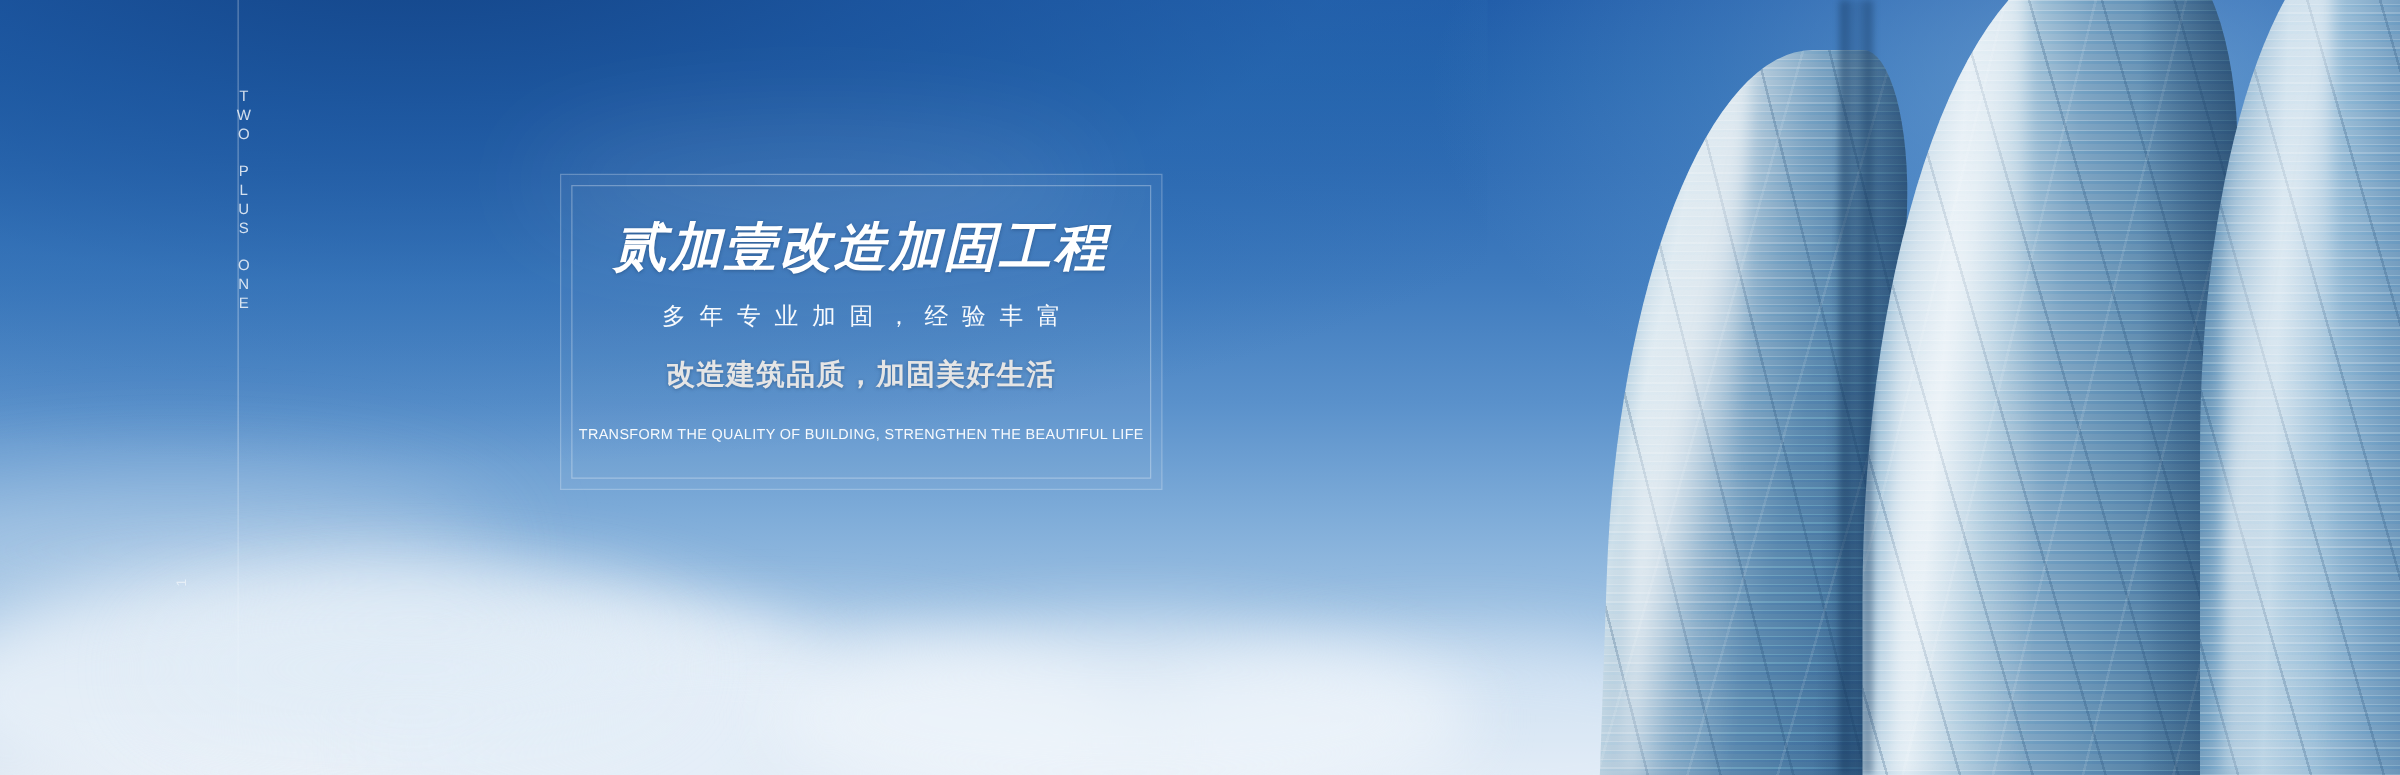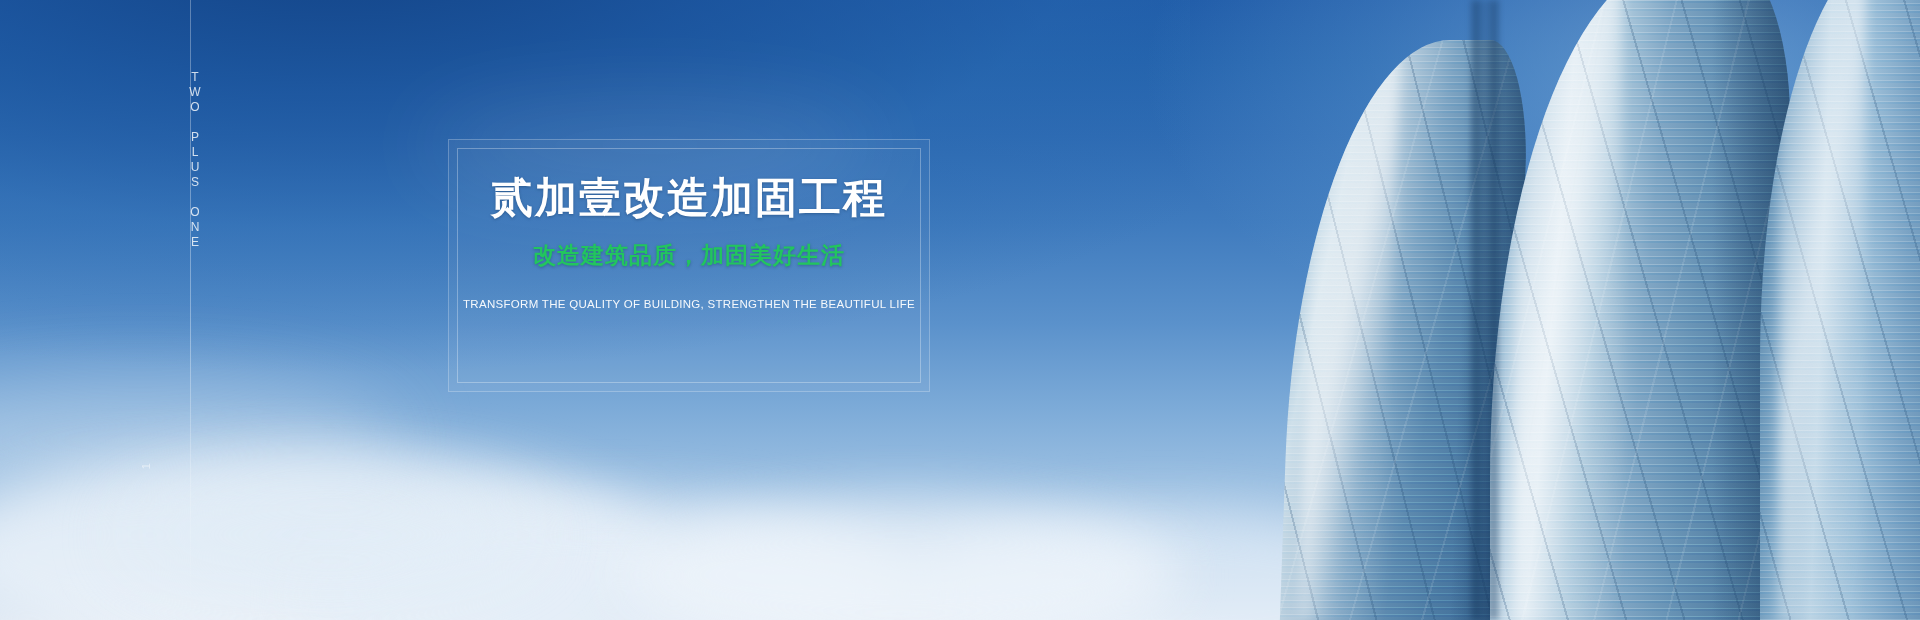--- a/index.html
+++ b/index.html
@@ -240,35 +240,36 @@
     color:#fff;
   }
 
   .t-main{
     font-size:42px;
     font-weight:bold;
     letter-spacing:2px;
     line-height:1.15;
     color:#fff;
     text-shadow:0 1px 3px rgba(12,40,75,.35);
+    font-style:italic;
   }
   .t-sub{
     margin-top:18px;
     font-size:19px;
     font-weight:normal;
     letter-spacing:11px;
     padding-left:11px;
     color:rgba(255,255,255,.96);
   }
   .t-slogan{
     margin-top:18px;
     font-size:23px;
     font-weight:bold;
     letter-spacing:1px;
-    color:#22c55e;
+    color:#e5e5e5;
     text-shadow:0 1px 3px rgba(12,40,75,.35);
   }
   .t-en{
     margin-top:27px;
     font-size:11.5px;
     letter-spacing:.3px;
     color:rgba(255,255,255,.94);
     white-space:nowrap;
   }
 </style>
@@ -318,18 +319,19 @@
   </div>
 
   <div class="vline"></div>
   <div class="vlabel">TWO PLUS ONE</div>
   <div class="vnum">1</div>
 
   <div class="panel">
     <div class="panel-inner"></div>
     <div class="panel-content">
       <div class="t-main">贰加壹改造加固工程</div>
+      <div class="t-sub">多年专业加固，经验丰富</div>
       <div class="t-slogan">改造建筑品质，加固美好生活</div>
       <div class="t-en">TRANSFORM THE QUALITY OF BUILDING, STRENGTHEN THE BEAUTIFUL LIFE</div>
     </div>
   </div>
 
 </div>
 
 </body></html>

